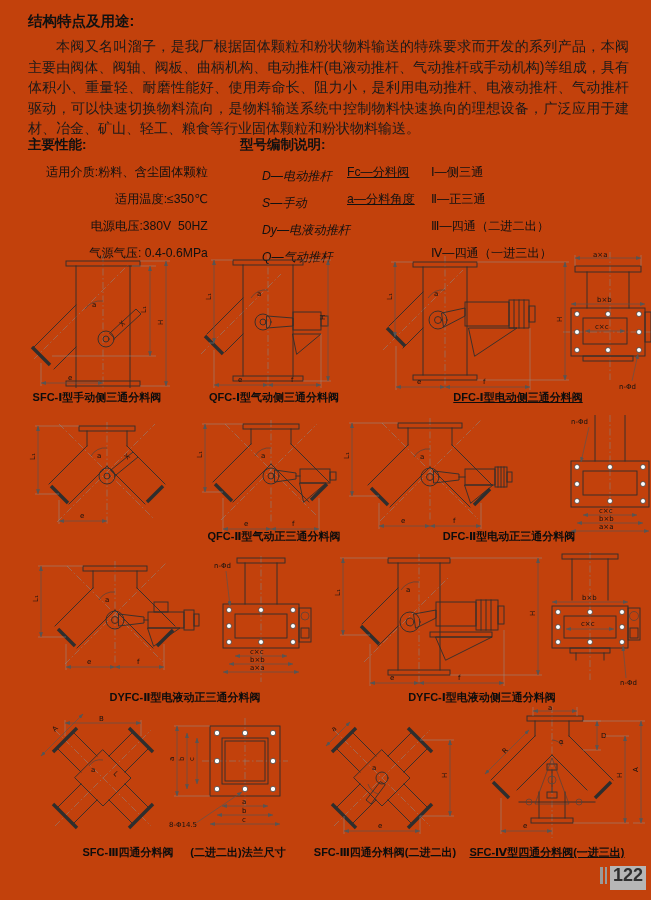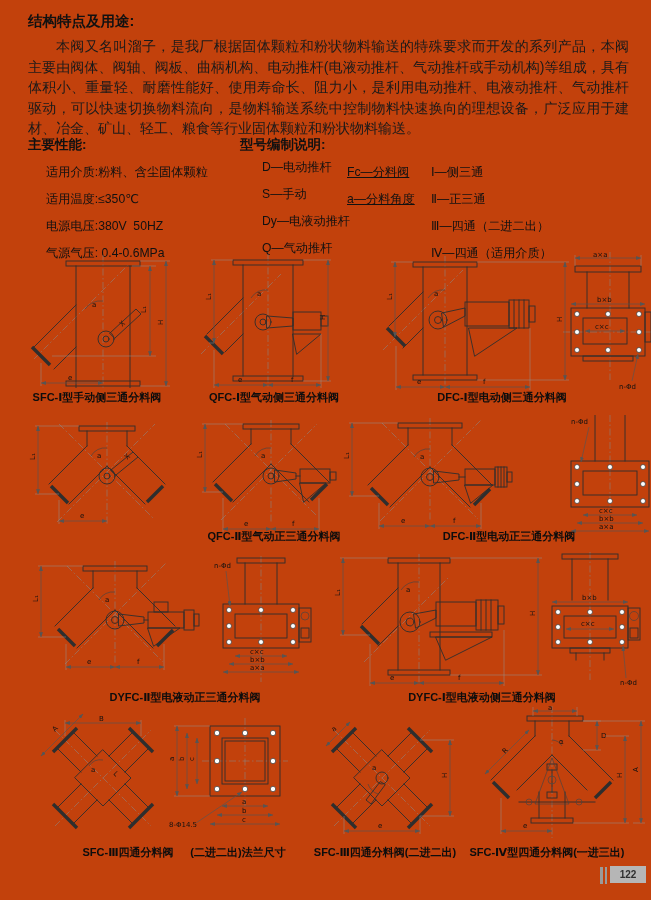--- a/index.html
+++ b/index.html
@@ -16,63 +16,63 @@
   .fig .s{stroke:#2e2e2e;stroke-width:.9;fill:none;stroke-linecap:square;}
   .fig .s2{stroke:#444;stroke-width:.65;fill:none;}
   .fig .cl{stroke:#8a8a8a;stroke-width:.55;stroke-dasharray:7 2.5 1.5 2.5;fill:none;}
   .fig .plate{stroke:#2e2e2e;stroke-width:3.4;}
   .fig .dim{stroke:#555;stroke-width:.65;fill:none;marker-start:url(#ar);marker-end:url(#ar);}
   .fig .ldr{stroke:#555;stroke-width:.65;fill:none;marker-end:url(#ar);}
   .fig .ext{stroke:#909090;stroke-width:.5;}
   .fig .hole{fill:#fff;stroke:#333;stroke-width:.7;}
   .fig text{font-size:7px;fill:#111;font-family:"DejaVu Sans",sans-serif;}
   .pgbar{position:absolute;background:#9a9a9a;}
-  .pgbox{position:absolute;left:610px;top:866px;width:36px;height:17px;background:#b6b6b6;
-         color:#2f2f2f;font-size:10px;font-weight:bold;text-align:center;line-height:18px;}
+  .pgbox{position:absolute;left:610px;top:866px;width:36px;height:24px;background:#b6b6b6;
+         color:#2f2f2f;font-size:18px;font-weight:bold;text-align:center;line-height:18px;}
 </style>
 </head>
 <body>
 
 <div class="page">
 
   <svg width="0" height="0" style="position:absolute">
     <defs>
       <marker id="ar" viewBox="0 0 8 6" markerWidth="8" markerHeight="6" refX="7.5" refY="3" orient="auto-start-reverse">
         <path d="M0,0L8,3L0,6z" fill="#555"></path>
       </marker>
     </defs>
   </svg>
 
   <div class="h1">结构特点及用途:</div>
   <div class="body-text">本阀又名叫溜子，是我厂根据固体颗粒和粉状物料输送的特殊要求而开发的系列产品，本阀主要由阀体、阀轴、阀板、曲柄机构、电动推杆(电液动推杆、气动推杆或手动机构)等组成，具有体积小、重量轻、耐磨性能好、使用寿命长、阻力小，是利用电动推杆、电液动推杆、气动推杆驱动，可以快速切换物料流向，是物料输送系统中控制物料快速换向的理想设备，广泛应用于建材、冶金、矿山、轻工、粮食等行业固体颗粒和粉状物料输送。</div>
 
   <div class="h2" style="left:28px;top:136px;">主要性能:</div>
   <div class="h2" style="left:240px;top:136px;">型号编制说明:</div>
 
-  <div class="list" style="left:46px;top:159px;">
+  <div class="list" style="left:46px;top:159px;text-align:right;">
     <div>适用介质:粉料、含尘固体颗粒</div>
     <div>适用温度:≤350℃</div>
     <div>电源电压:380V  50HZ</div>
     <div>气源气压: 0.4-0.6MPa</div>
   </div>
-  <div class="list" style="left:262px;top:154px;">
+  <div class="list" style="left:262px;top:163px;font-style:italic;">
     <div>D—电动推杆</div>
     <div>S—手动</div>
     <div>Dy—电液动推杆</div>
     <div>Q—气动推杆</div>
   </div>
   <div class="list" style="left:347px;top:159px;text-decoration:underline;">
     <div>Fc—分料阀</div>
     <div>a—分料角度</div>
   </div>
   <div class="list" style="left:431px;top:159px;">
     <div>Ⅰ—侧三通</div>
     <div>Ⅱ—正三通</div>
     <div>Ⅲ—四通（二进二出）</div>
-    <div>Ⅳ—四通（适用介质）</div>
+    <div>Ⅳ—四通（一进三出）</div>
   </div>
 
   <svg class="fig" style="left:18px;top:253px;" width="158" height="135" viewBox="0 0 158 135">
     <g class="cl">
         <line x1="85" y1="2" x2="85" y2="135"></line>
         <line x1="16" y1="106" x2="110" y2="12"></line>
       </g>
     <g class="s">
       <rect x="48" y="8" width="74" height="5"></rect>
         <line x1="58" y1="13" x2="58" y2="140"></line>
@@ -202,21 +202,21 @@
     <line class="dim" x1="236" y1="54" x2="310" y2="54"></line>
     <text x="262" y="52">b×b</text>
     <line class="dim" x1="250" y1="81" x2="290" y2="81"></line>
     <text x="260" y="79">c×c</text>
     <line class="ldr" x1="297" y1="131" x2="303" y2="104"></line>
     <text x="284" y="139">n-Φd</text>
   </svg>
 
   <div class="cap" style="left:17px;top:390px;width:160px;">SFC-Ⅰ型手动侧三通分料阀</div>
   <div class="cap" style="left:194px;top:390px;width:160px;">QFC-Ⅰ型气动侧三通分料阀</div>
-  <div class="cap" style="left:422px;top:390px;width:160px;">DFC-Ⅰ型电动侧三通分料阀</div>
+  <div class="cap" style="left:438px;top:390px;width:160px;text-decoration:underline;">DFC-Ⅰ型电动侧三通分料阀</div>
 
   <svg class="fig" style="left:27px;top:420px;" width="140" height="108" viewBox="0 0 140 108">
     <g class="cl">
         <line x1="80" y1="2" x2="80" y2="104"></line>
         <line x1="30" y1="102" x2="128" y2="4"></line>
         <line x1="32" y1="4" x2="126" y2="98"></line>
       </g>
     <g class="s">
       <rect x="52" y="6" width="56" height="5"></rect>
         <line x1="60" y1="11" x2="60" y2="26"></line>
@@ -634,19 +634,19 @@
     <line class="dim" x1="186" y1="19" x2="186" y2="121"></line>
     <text x="183" y="70" transform="rotate(-90 183 70)">A</text>
     <line class="ext" x1="46" y1="96" x2="46" y2="132"></line>
     <line class="dim" x1="46" y1="129" x2="97" y2="129"></line>
     <text x="68" y="126">e</text>
   </svg>
 
   <div class="cap" style="left:48px;top:845px;width:160px;">SFC-Ⅲ四通分料阀</div>
   <div class="cap" style="left:158px;top:845px;width:160px;">(二进二出)法兰尺寸</div>
   <div class="cap" style="left:295px;top:845px;width:180px;">SFC-Ⅲ四通分料阀(二进二出)</div>
-  <div class="cap" style="left:457px;top:845px;width:180px;">SFC-Ⅳ型四通分料阀(一进三出)</div>
+  <div class="cap" style="left:457px;top:845px;width:180px;text-decoration:underline;">SFC-Ⅳ型四通分料阀(一进三出)</div>
 
   <div class="pgbar" style="left:600px;top:867px;width:3px;height:17px;"></div>
   <div class="pgbar" style="left:605px;top:867px;width:2px;height:17px;"></div>
   <div class="pgbox">122</div>
 
 </div>
 
 </body></html>

